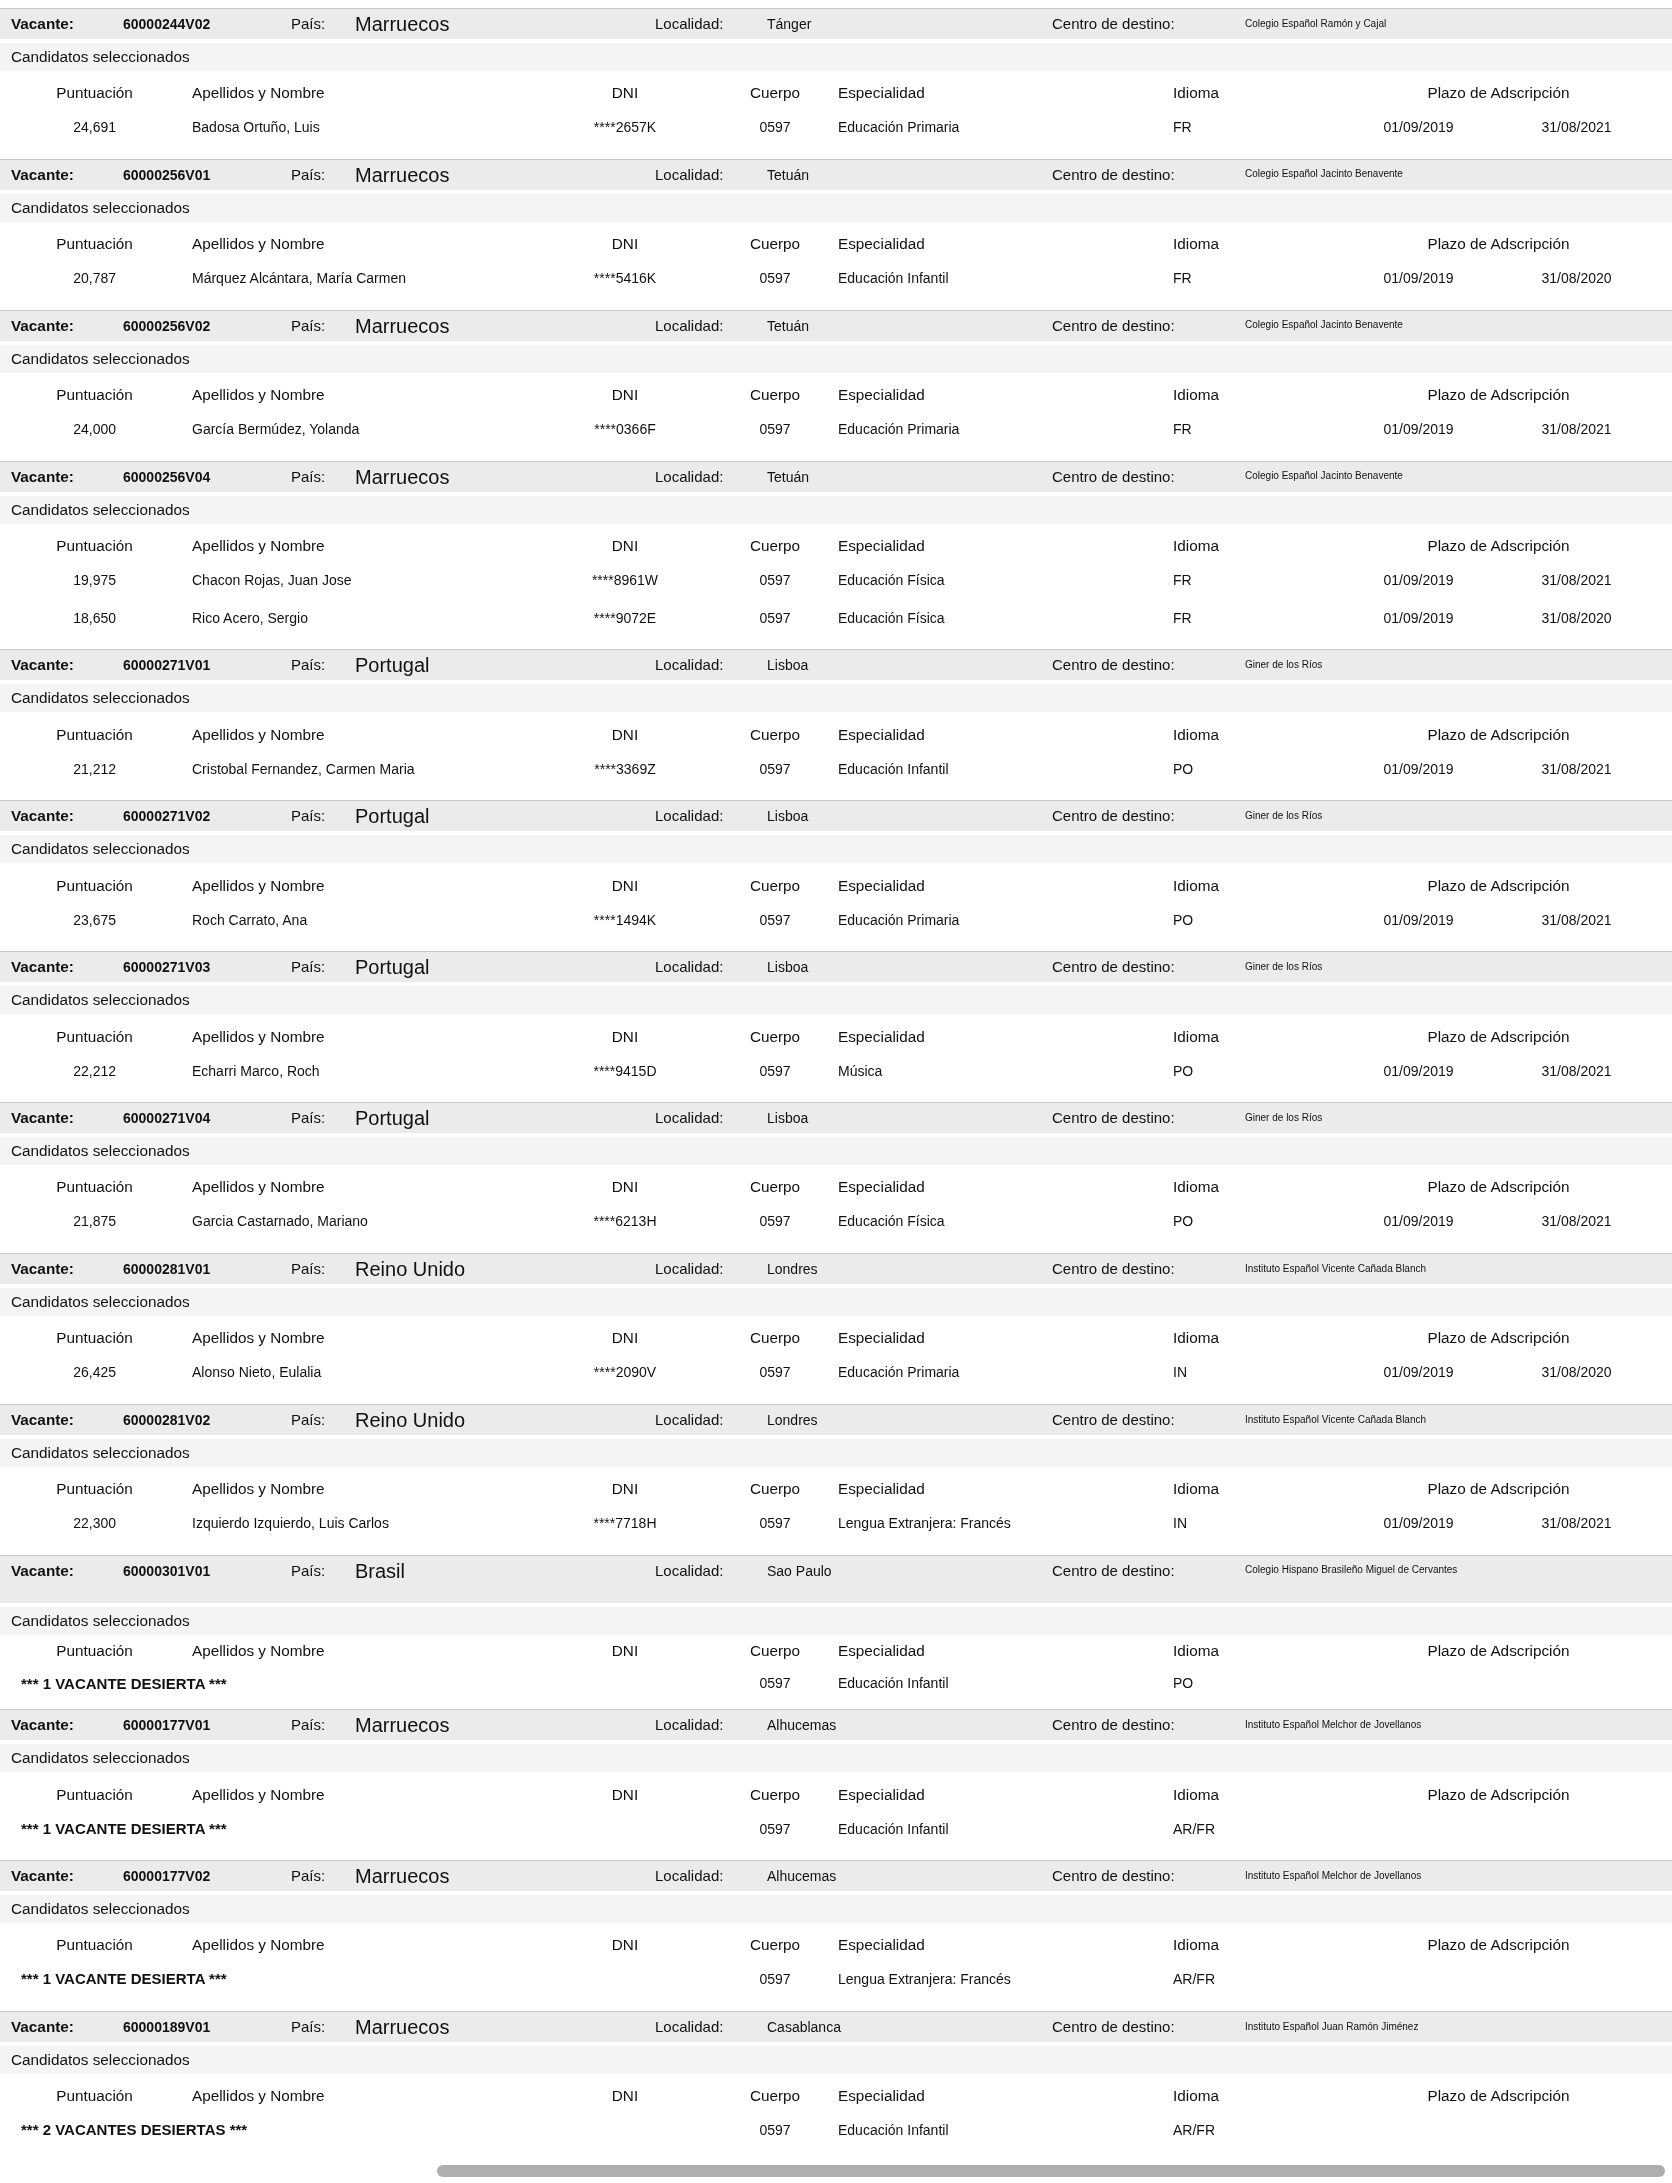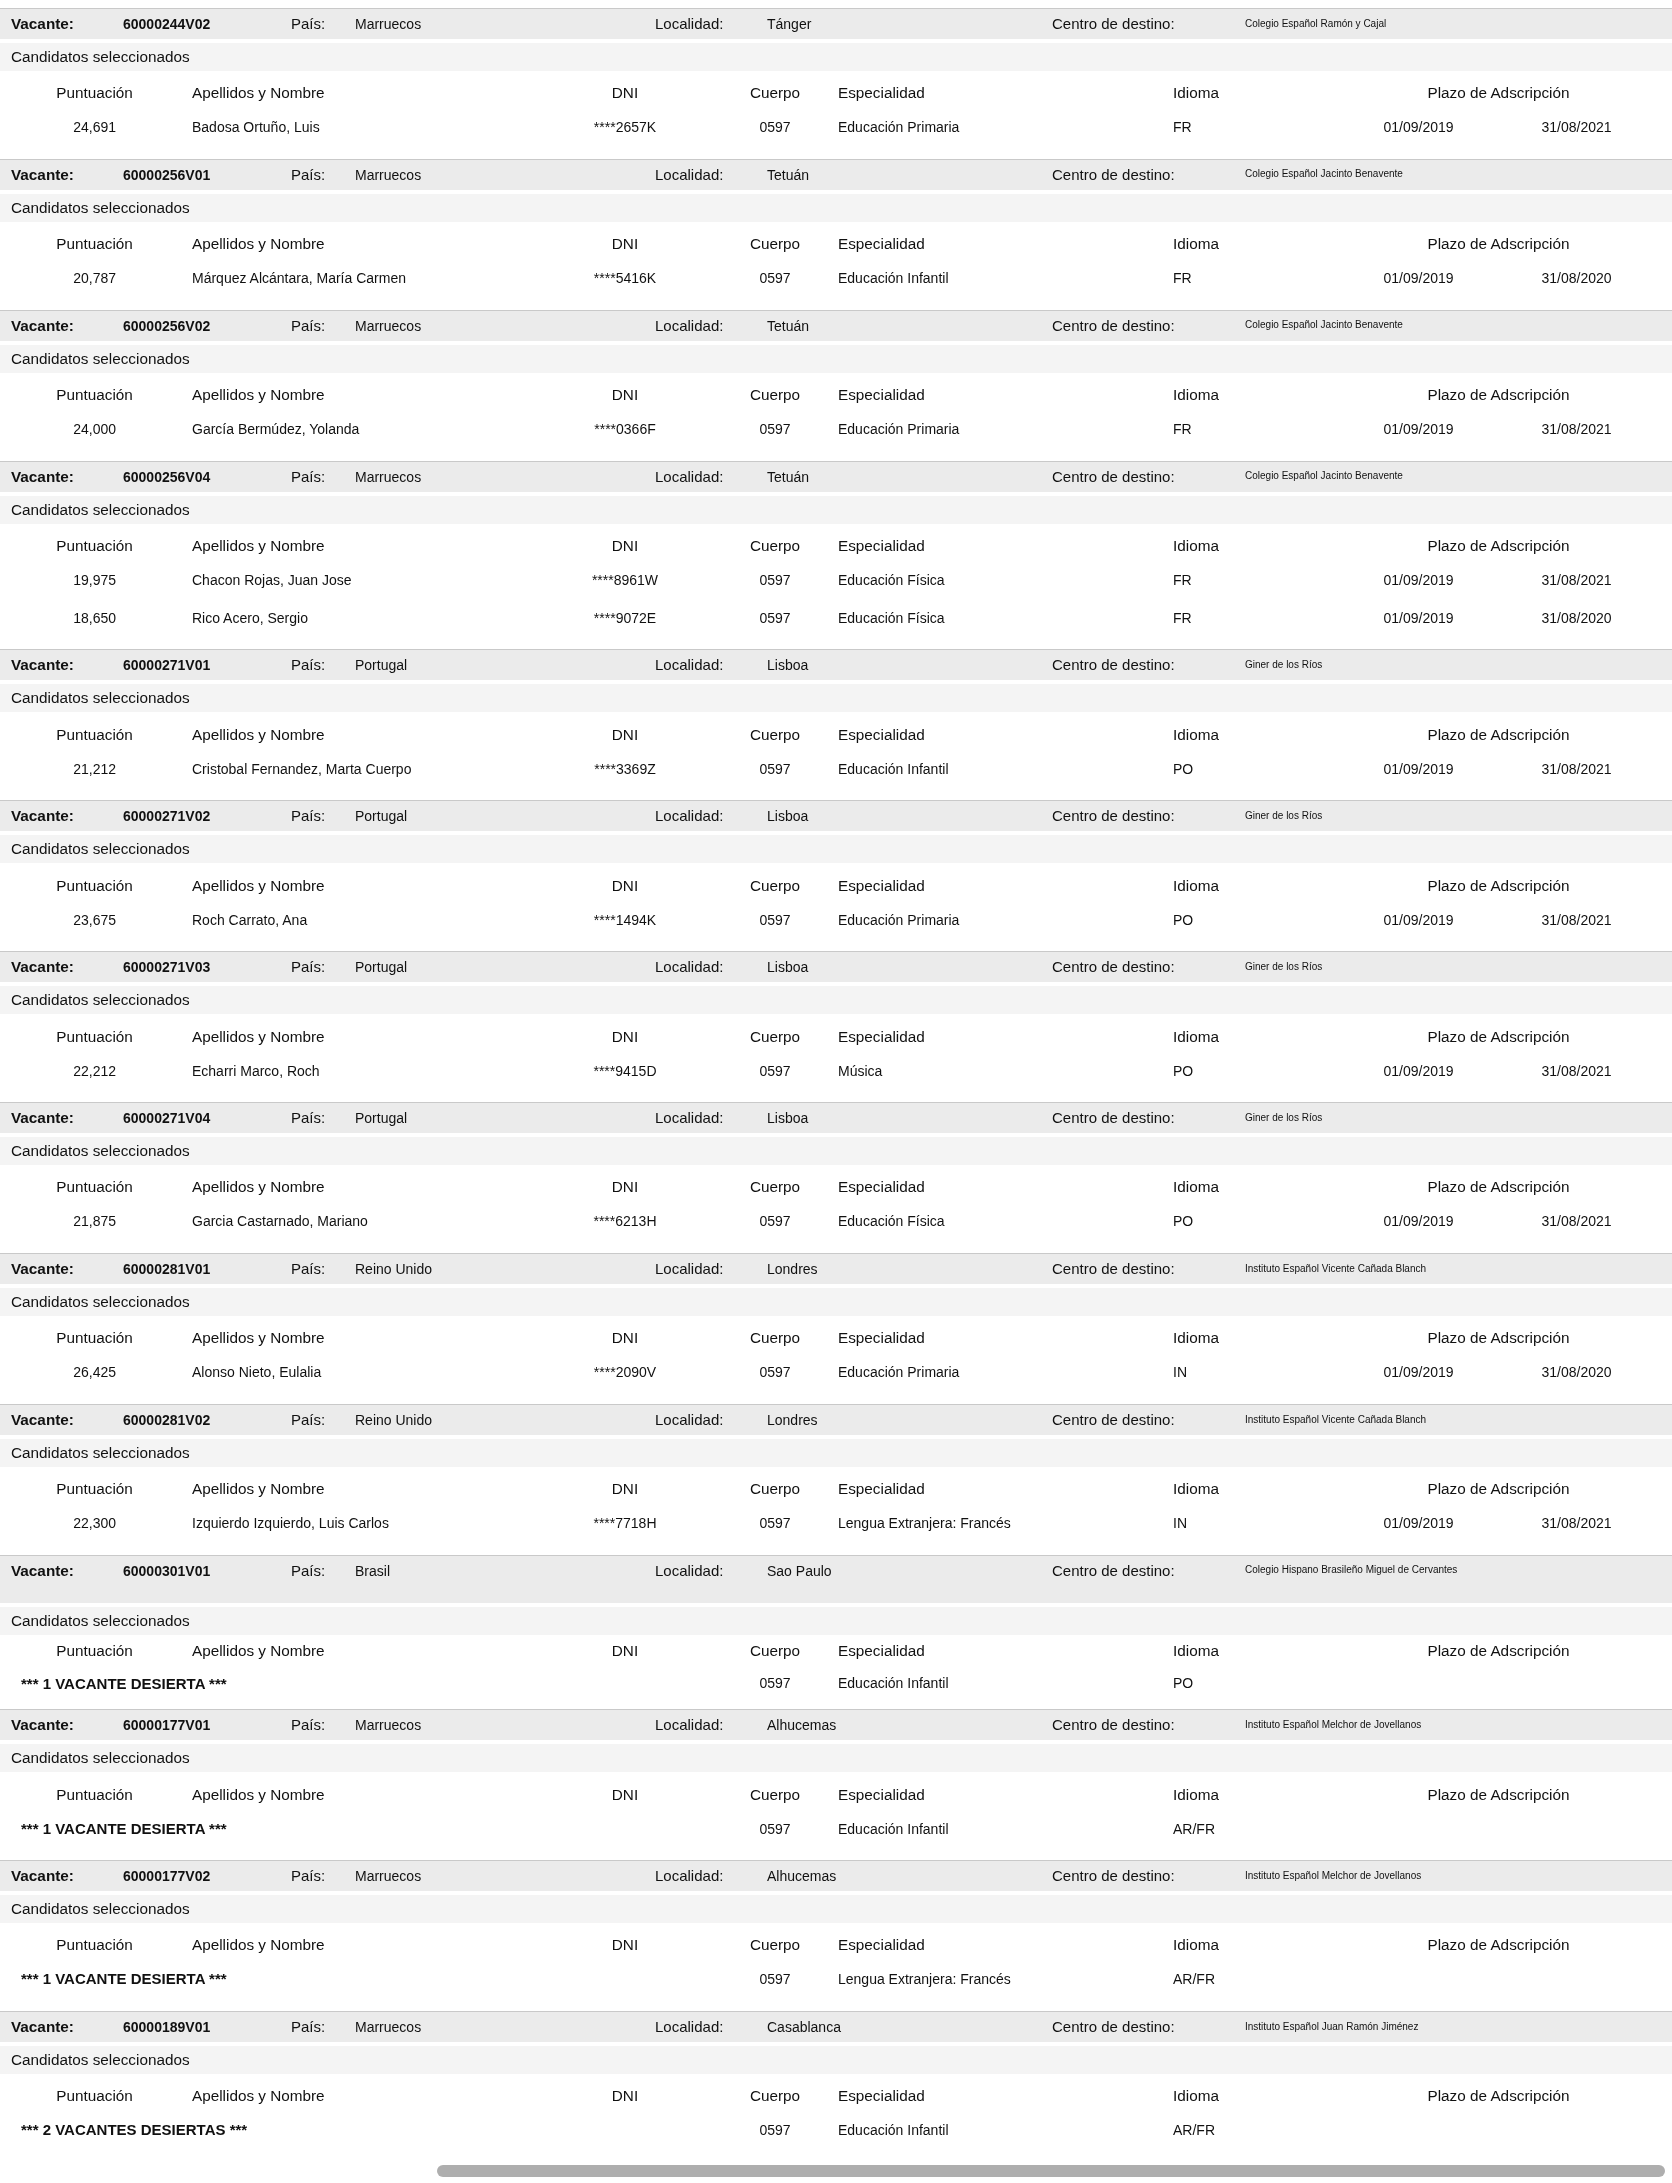--- a/index.html
+++ b/index.html
@@ -7,21 +7,21 @@
   .page{position:relative;width:1672px;height:2183px;overflow:hidden;}
   #blocks{padding-top:7.9px;}
   .block{position:relative;padding-bottom:12.6px;}
   .band{position:relative;width:1672px;padding-left:41px;}
   .band.vac{height:30px;background:#ebebeb;border-top:0.8px solid #c9c9c9;}
   .band.cand{height:28px;background:#f4f4f4;margin-top:4px;}
   .band.vac span, .band.vac div{position:absolute;top:0;line-height:30px;white-space:nowrap;}
   .vac-lbl{left:11px;font-size:15.3px;font-weight:bold;}
   .vac-code{left:123px;font-size:14px;font-weight:bold;}
   .pais-lbl{left:291px;font-size:15px;}
-  .pais-val{left:355px;font-size:14px;}
+  .pais-val{left:355px;font-size:20px;}
   .loc-lbl{left:655px;font-size:15px;}
   .loc-val{left:767px;font-size:14px;}
   .centro-lbl{left:1052px;font-size:15px;}
   .centro-val{left:1245px;font-size:10px;width:354px;white-space:normal !important;line-height:20.4px !important;top:4.7px !important;}
   .cand-lbl{position:absolute;left:11px;top:0;line-height:28px;font-size:15.3px;}
   .row{position:relative;width:1672px;}
   .row.head{height:31px;margin-top:6.3px;}
   .row.data{height:38px;}
   .row span{position:absolute;top:0;white-space:nowrap;}
   .row.head span{line-height:31px;font-size:15.3px;}
@@ -229,21 +229,21 @@
       <span class="c-name">Apellidos y Nombre</span>
       <span class="c-dni">DNI</span>
       <span class="c-cuerpo">Cuerpo</span>
       <span class="c-esp">Especialidad</span>
       <span class="c-idioma">Idioma</span>
       <span class="c-plazo">Plazo de Adscripción</span>
     </div>
 
   <div class="row data">
     <span class="c-punt">21,212</span>
-    <span class="c-name">Cristobal Fernandez, Marta Cuerpo</span>
+    <span class="c-name">Cristobal Fernandez, Carmen Maria</span>
 
     <span class="c-dni">****3369Z</span>
     <span class="c-cuerpo">0597</span>
     <span class="c-esp">Educación Infantil</span>
     <span class="c-idioma">PO</span>
     <span class="c-date1">01/09/2019</span>
     <span class="c-date2">31/08/2021</span>
   </div>
 </section>
 

